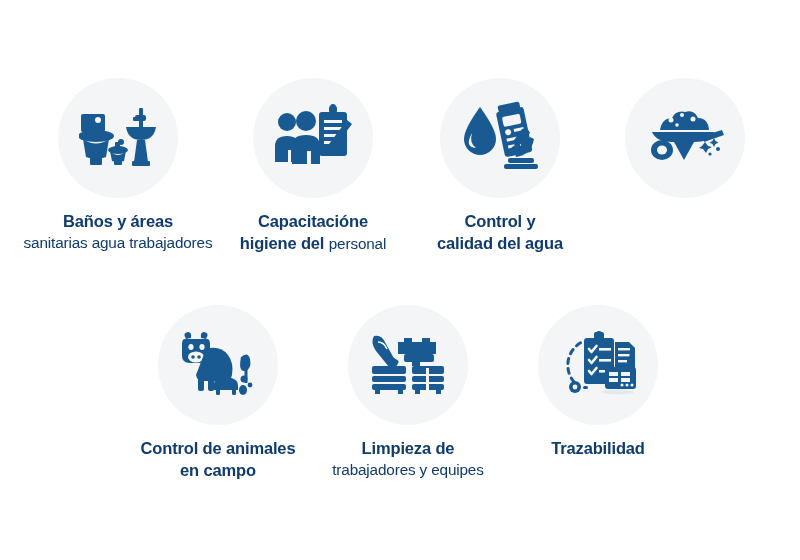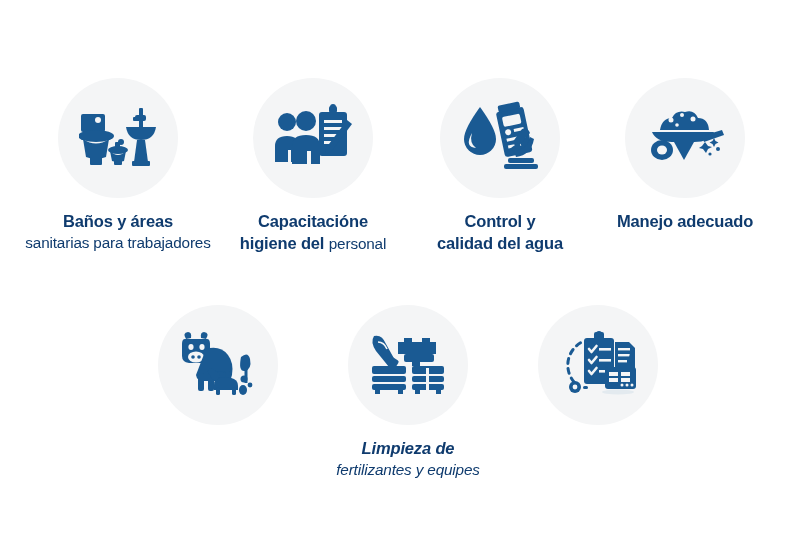--- a/index.html
+++ b/index.html
@@ -78,21 +78,21 @@
   }
 
   
   #item-1 { left: 23px;  top: 78px; }
   #item-2 { left: 218px; top: 78px; }
   #item-3 { left: 405px; top: 78px; }
   #item-4 { left: 590px; top: 78px; }
 
   
   #item-5 { left: 123px; top: 305px; }
-  #item-6 { left: 313px; top: 305px; font-style: italic; }
+  #item-6 { left: 313px; top: 305px; }
   #item-7 { left: 503px; top: 305px; }
 </style>
 </head>
 <body>
 
 <div class="board">
 
   <div class="item" id="item-1">
     <div class="badge">
       <span>
@@ -120,21 +120,21 @@
 
           <path d="M47 25 h30 q-2 13 -15 13 q-13 0 -15 -13 z"></path>
 
           <path d="M58 38 h8 l3 22 h-14 z"></path>
           <rect x="53" y="59" width="18" height="5" rx="1"></rect>
         </svg>
       </span>
     </div>
     <div class="caption">
       <span class="ln b">Baños y áreas</span>
-      <span class="ln r">sanitarias para trabajadores</span>
+      <span class="ln r">sanitarias agua trabajadores</span>
     </div>
   </div>
 
   <div class="item" id="item-2">
     <div class="badge">
       <span>
         <svg width="80" height="72" viewBox="0 0 80 72" fill="#1a5a93" aria-hidden="true">
 
           <circle cx="14" cy="20" r="9"></circle>
           <path d="M2 60 v-16 q0 -10 12 -10 q12 0 12 10 v16 h-8 v-12 h-3 v12 z"></path>
@@ -213,21 +213,20 @@
           <ellipse cx="18" cy="44" rx="5" ry="4.5" fill="#f4f5f6"></ellipse>
 
           <path d="M58 40 l3 -4 l3 4 l4 1 l-4 2 l-2 4 l-3 -4 l-4 -1 z"></path>
           <path d="M70 32 l1.5 3 l3 1.5 l-3 1.5 l-1.5 3 l-1.5 -3 l-3 -1.5 l3 -1.5 z"></path>
           <circle cx="74" cy="43" r="2"></circle>
           <circle cx="66" cy="48" r="1.6"></circle>
         </svg>
       </span>
     </div>
     <div class="caption">
-      <span class="ln b">Manejo adecuado</span>
     </div>
   </div>
 
   <div class="item" id="item-5">
     <div class="badge">
       <span>
         <svg width="80" height="68" viewBox="0 0 80 68" fill="#1a5a93" aria-hidden="true">
 
           <path d="M8 8 q-4 -6 2 -7 q4 0 3 6 z"></path>
           <path d="M28 8 q4 -6 -2 -7 q-4 0 -3 6 z"></path>
@@ -255,20 +254,24 @@
 
           <path d="M63 26 q7 -6 9 2 q2 10 -5 12 q-7 1 -4 -14 z"></path>
           <path d="M68 38 v14" stroke="#1a5a93" stroke-width="3" fill="none"></path>
 
           <circle cx="66" cy="48" r="3.5"></circle>
           <circle cx="72" cy="54" r="2.4"></circle>
           <ellipse cx="65" cy="59" rx="4" ry="5"></ellipse>
         </svg>
       </span>
     </div>
+    <div class="caption">
+      <span class="ln b">Control de animales</span>
+      <span class="ln b">en campo</span>
+    </div>
   </div>
 
   <div class="item" id="item-6">
     <div class="badge">
       <span>
         <svg width="80" height="66" viewBox="0 0 80 66" fill="#1a5a93" aria-hidden="true">
 
           <path d="M6 4 q8 -2 12 8 l10 18 l-7 5 l-13 -16 q-6 -9 -2 -15 z"></path>
           <rect x="20" y="26" width="10" height="9" rx="2" transform="rotate(32 25 30)"></rect>
           <path d="M10 10 q6 0 9 7" stroke="#f4f5f6" stroke-width="1.6" fill="none"></path>
@@ -287,21 +290,21 @@
           <rect x="44" y="44" width="32" height="6" rx="2"></rect>
           <rect x="44" y="52" width="32" height="6" rx="2"></rect>
           <rect x="47" y="58" width="5" height="4"></rect>
           <rect x="68" y="58" width="5" height="4"></rect>
           <rect x="58" y="36" width="3" height="22" fill="#f4f5f6"></rect>
         </svg>
       </span>
     </div>
     <div class="caption">
       <span class="ln b">Limpieza de</span>
-      <span class="ln r">fertilizantes y equipes</span>
+      <span class="ln r">trabajadores y equipes</span>
     </div>
   </div>
 
   <div class="item" id="item-7">
     <div class="badge">
       <span>
         <svg width="80" height="70" viewBox="0 0 80 70" fill="#1a5a93" aria-hidden="true">
 
           <path d="M16 52 a26 26 0 0 1 8 -40" stroke="#1a5a93" stroke-width="3" fill="none" stroke-dasharray="5 5" stroke-linecap="round"></path>
 
@@ -334,16 +337,17 @@
           <rect x="63" y="48" width="9" height="4" fill="#f4f5f6"></rect>
           <circle cx="64" cy="55" r="1.5" fill="#f4f5f6"></circle>
           <circle cx="69" cy="55" r="1.5" fill="#f4f5f6"></circle>
           <circle cx="74" cy="55" r="1.5" fill="#f4f5f6"></circle>
 
           <ellipse cx="60" cy="62" rx="16" ry="2.5" fill="#e3eaef"></ellipse>
         </svg>
       </span>
     </div>
     <div class="caption">
+      <span class="ln b">Trazabilidad</span>
     </div>
   </div>
 
 </div>
 
 </body></html>

